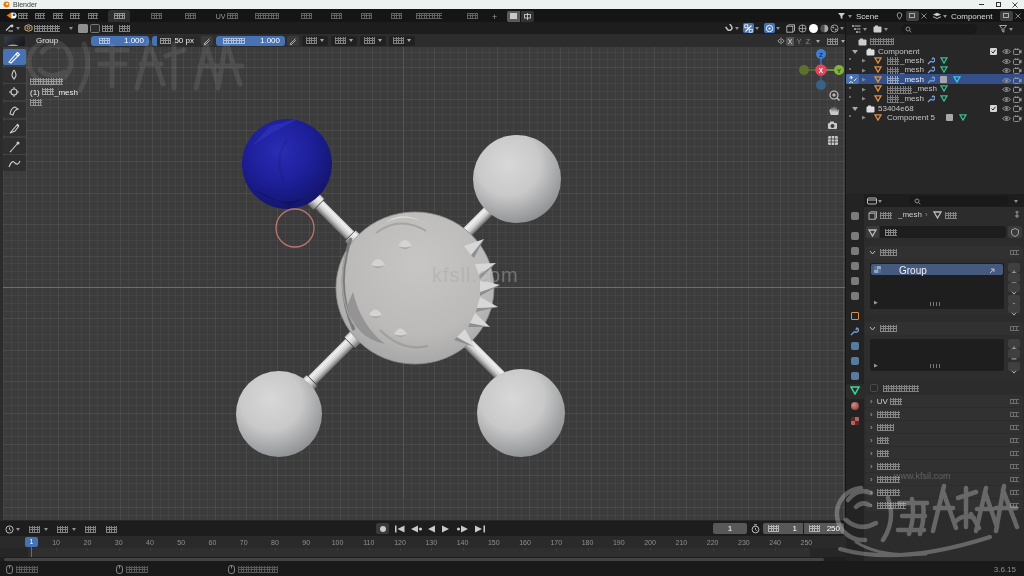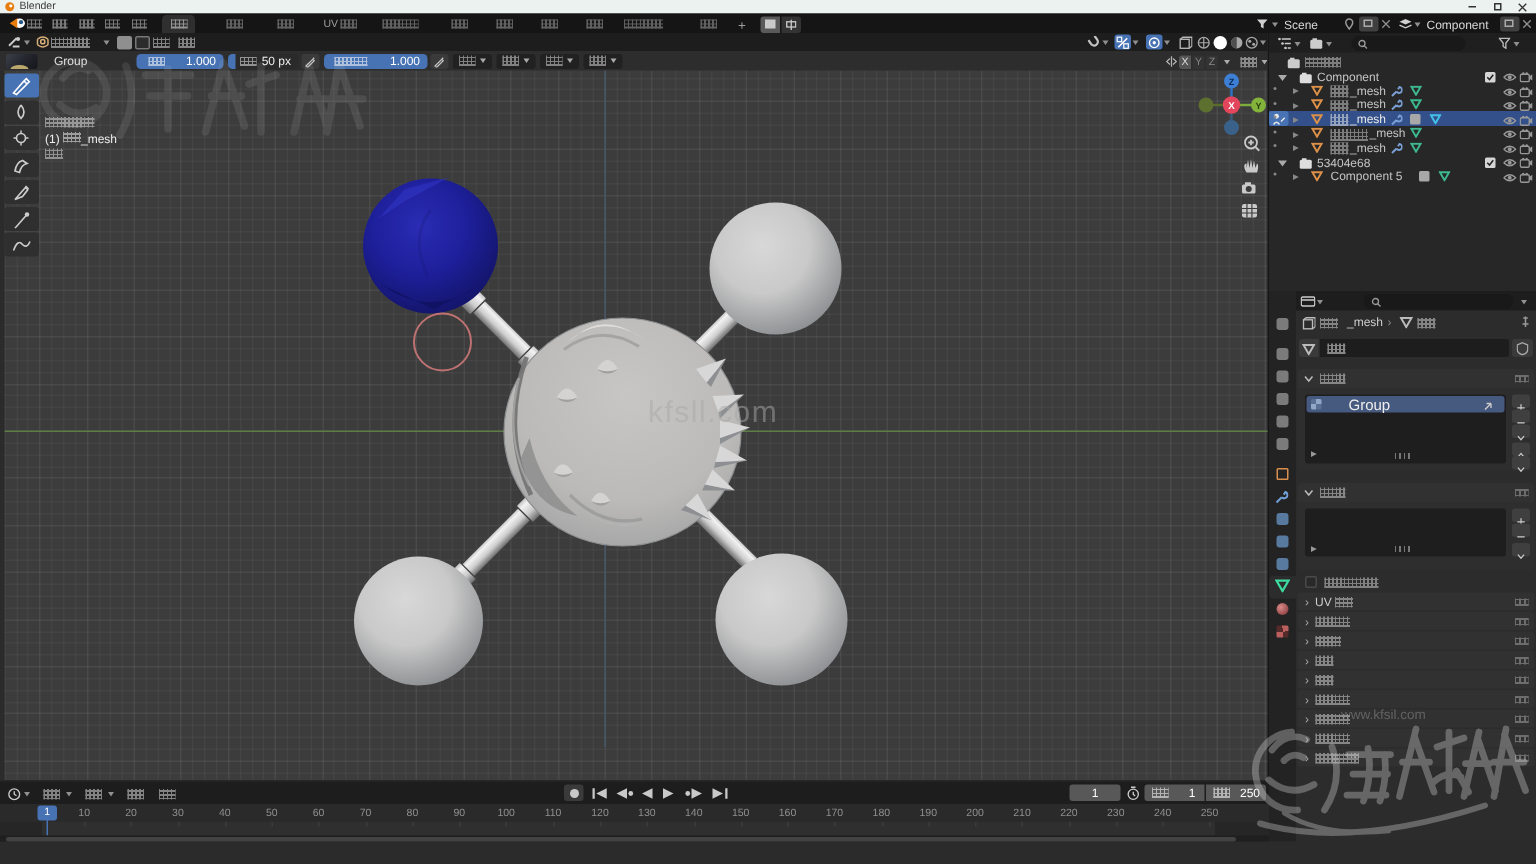--- a/index.html
+++ b/index.html
@@ -1067,20 +1067,38 @@
         <div class="tick" style="left:743.8539999999999px"></div>
         <div class="tick" style="left:775.1139999999999px"></div>
         <div class="tick" style="left:806.374px"></div>
       </div>
   <div class="abs" style="left:25px;top:16.5px;width:13px;height:10px;background:#4772b3;border-radius:2px;color:#fff;font-size:7px;text-align:center;line-height:10px">1</div>
   <div id="tscroll">
         <div class="abs" style="left:4px;top:0.5px;width:820px;height:3px;background:#434343;border-radius:2px"></div>
       </div>
 </div>
 
+<div id="status">
+  <svg class="abs" style="left:6px;top:3.5px" width="7" height="9" viewBox="0 0 7 9">
+        <rect x="0.5" y="0.5" width="6" height="8" rx="2.5" fill="none" stroke="#8d8d8d" stroke-width="0.9"></rect>
+        <line x1="3.5" y1="0.5" x2="3.5" y2="3.5" stroke="#8d8d8d" stroke-width="0.9"></line>
+      </svg>
+  <span class="c abs" style="left:16px;top:4.5px;width:22px;height:7px"></span>
+  <svg class="abs" style="left:116px;top:3.5px" width="7" height="9" viewBox="0 0 7 9">
+        <rect x="0.5" y="0.5" width="6" height="8" rx="2.5" fill="none" stroke="#8d8d8d" stroke-width="0.9"></rect>
+        <line x1="3.5" y1="0.5" x2="3.5" y2="3.5" stroke="#8d8d8d" stroke-width="0.9"></line>
+      </svg>
+  <span class="c abs" style="left:126px;top:4.5px;width:22px;height:7px"></span>
+  <svg class="abs" style="left:228px;top:3.5px" width="7" height="9" viewBox="0 0 7 9">
+        <rect x="0.5" y="0.5" width="6" height="8" rx="2.5" fill="none" stroke="#8d8d8d" stroke-width="0.9"></rect>
+        <line x1="3.5" y1="0.5" x2="3.5" y2="3.5" stroke="#8d8d8d" stroke-width="0.9"></line>
+      </svg>
+  <span class="c abs" style="left:238px;top:4.5px;width:40px;height:7px"></span>
+  <div class="abs" style="right:8px;top:3.5px">3.6.15</div>
+</div>
 
 <svg class="abs" style="left:828px;top:452px;opacity:.36;pointer-events:none" width="196" height="118" viewBox="0 0 196 118">
   <g stroke="#cccccc" stroke-width="4.5" fill="none" stroke-linecap="round">
     <path d="M33 36 a26 26 0 1 0 4 52 M20 48 q10 -13 23 -7 M18 68 q14 12 30 3 M28 55 q6 -6 13 -2"></path>
     <path d="M60 46 q8 22 -5 42 M71 51 h28 M74 64 h23 M84 47 q3 18 -3 35 M95 51 q2 16 -3 31 M70 78 h26"></path>
     <path d="M116 34 l-11 45 M115 39 l13 37 M107 56 h18 M138 36 v39 M130 46 l18 -6 M127 70 q9 -9 19 -4 M143 62 l8 14"></path>
     <path d="M158 36 l-10 43 M157 40 l12 35 M149 57 h16 M176 34 l-8 45 M175 38 l14 37 M168 56 h20"></path>
     <path d="M12 97 q60 17 150 -12" stroke-width="4"></path>
     <path d="M28 90 q25 16 70 12" stroke-width="3"></path>
   </g>

